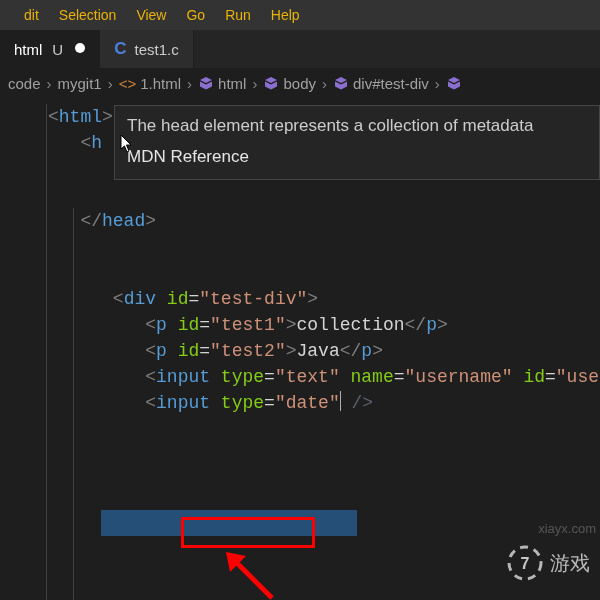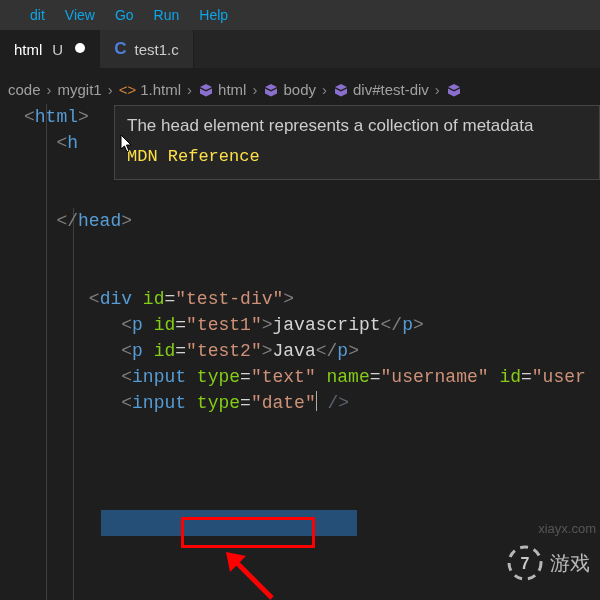--- a/index.html
+++ b/index.html
@@ -9,22 +9,22 @@
     background: #1e1e1e;
     font-family: "Segoe UI", Arial, sans-serif;
     overflow: hidden;
     position: relative;
   }
   .menubar {
     height: 30px;
     background: #333333;
     display: flex;
     align-items: center;
-    padding: 0 20px;
-    color: #0ea5e9;
+    padding: 0 14px;
+    color: #eab308;
     font-size: 14px;
   }
   .menubar .menu-item { padding: 4px 10px; cursor: default; }
   .tabbar {
     height: 38px;
     background: #252526;
     display: flex;
     align-items: stretch;
   }
   .tab {
@@ -36,40 +36,40 @@
     background: #2d2d2d;
   }
   .tab.active { background: #1e1e1e; color: #ffffff; }
   .tab .tab-indicator { margin-left: 10px; font-size: 12px; }
   .tab .dot { width: 10px; height: 10px; border-radius: 50%; background: #ffffff; display: inline-block; }
   .tab .u-letter { color: #cccccc; font-weight: 500; margin-left: 10px; margin-right: 2px;}
   .tab .c-icon { color: #4e7fda; font-weight: bold; margin-right: 8px; font-size: 17px; }
 
   .breadcrumbs {
     height: 30px;
-    display: flex; align-items: flex-end;
+    display: flex; align-items: center;
     padding-left: 8px;
     font-size: 15px;
     color: #a0a0a0;
     background: #1e1e1e;
     white-space: nowrap;
   }
   .crumb { display: flex; align-items: center; }
   .crumb .sep { margin: 0 6px; color: #888; }
   .crumb .ico { margin-right: 4px; display: inline-flex; }
   .orange { color: #d5843a; }
   .purple { color: #8a6fcf; }
 
   .editor {
     position: relative;
     font-family: Consolas, "Courier New", monospace;
     font-size: 18px;
     line-height: 26px;
     color: #d4d4d4;
-    padding-left: 18px;
+    padding-left: 42px;
     padding-top: 6px;
   }
   .guide1 { position: absolute; left: 46px; top: 6px; bottom: -260px; width: 1px; background: #404040; }
   .guide2 { position: absolute; left: 73px; top: 110px; bottom: -260px; width: 1px; background: #404040; }
   .line { white-space: pre; position: relative; padding-left: 6px; }
   .t-bracket { color: #808080; }
   .t-tag { color: #569cd6; }
   .t-attr { color: #84cc16; }
   .t-op { color: #d4d4d4; }
   .t-str { color: #ce9178; }
@@ -82,21 +82,21 @@
     right: 0;
     background: #252526;
     border: 1px solid #454545;
     padding: 8px 12px 10px;
     color: #cccccc;
     font-family: "Segoe UI", Arial, sans-serif;
     font-size: 17px;
     line-height: 1.45;
     z-index: 5;
   }
-  .hover-box .link { color: #fde047; margin-top: 6px; display: inline-block; font-family: Liberation Mono, monospace; }
+  .hover-box .link { color: #e5e5e5; margin-top: 6px; display: inline-block; }
   .cursor-pointer {
     position: absolute;
     left: 120px; top: 134px;
     z-index: 20;
     pointer-events: none;
   }
 
   .selected-bg {
     position: absolute;
     left: 101px; top: 412px;
@@ -144,20 +144,21 @@
     width: 46px; height: 46px;
     margin-right: 2px;
     position: relative;
   }
 </style>
 </head>
 <body>
 
 <div class="menubar">
   <span class="menu-item">dit</span>
+  <span class="menu-item">Selection</span>
   <span class="menu-item">View</span>
   <span class="menu-item">Go</span>
   <span class="menu-item">Run</span>
   <span class="menu-item">Help</span>
 </div>
 
 <div class="tabbar">
   <div class="tab active">
     <span>html</span>
     <span class="u-letter">U</span>
@@ -234,21 +235,21 @@
   <div class="line"><span class="t-bracket">&lt;</span><span class="t-tag">html</span><span class="t-bracket">&gt;</span></div>
   <div class="line">   <span class="t-bracket">&lt;</span><span class="t-tag">h</span></div>
   <div class="line">&nbsp;</div>
   <div class="line">&nbsp;</div>
   <div class="line">   <span class="t-bracket">&lt;/</span><span class="t-tag">head</span><span class="t-bracket">&gt;</span></div>
   <div class="line">&nbsp;</div>
   <div class="line">&nbsp;</div>
 
   <div class="line">      <span class="t-bracket">&lt;</span><span class="t-tag">div</span> <span class="t-attr">id</span><span class="t-op">=</span><span class="t-str">"test-div"</span><span class="t-bracket">&gt;</span></div>
 
-  <div class="line">         <span class="t-bracket">&lt;</span><span class="t-tag">p</span> <span class="t-attr">id</span><span class="t-op">=</span><span class="t-str">"test1"</span><span class="t-bracket">&gt;</span><span class="t-text">javascript</span><span class="t-bracket">&lt;/</span><span class="t-tag">p</span><span class="t-bracket">&gt;</span></div>
+  <div class="line">         <span class="t-bracket">&lt;</span><span class="t-tag">p</span> <span class="t-attr">id</span><span class="t-op">=</span><span class="t-str">"test1"</span><span class="t-bracket">&gt;</span><span class="t-text">collection</span><span class="t-bracket">&lt;/</span><span class="t-tag">p</span><span class="t-bracket">&gt;</span></div>
 
   <div class="line">         <span class="t-bracket">&lt;</span><span class="t-tag">p</span> <span class="t-attr">id</span><span class="t-op">=</span><span class="t-str">"test2"</span><span class="t-bracket">&gt;</span><span class="t-text">Java</span><span class="t-bracket">&lt;/</span><span class="t-tag">p</span><span class="t-bracket">&gt;</span></div>
 
   <div class="line">         <span class="t-bracket">&lt;</span><span class="t-tag">input</span> <span class="t-attr">type</span><span class="t-op">=</span><span class="t-str">"text"</span> <span class="t-attr">name</span><span class="t-op">=</span><span class="t-str">"username"</span> <span class="t-attr">id</span><span class="t-op">=</span><span class="t-str">"user</span></div>
 
   <div class="selected-bg"></div>
   <div class="line" style="position:relative; z-index:2;">         <span class="t-bracket">&lt;</span><span class="t-tag">input</span> <span class="t-attr">type</span><span class="t-op">=</span><span class="t-str">"date"</span><span class="text-cursor"></span> <span class="t-faded">/&gt;</span></div>
 
   <div class="redbox"></div>
   <svg class="arrow" width="70" height="70" viewBox="0 0 70 70">

